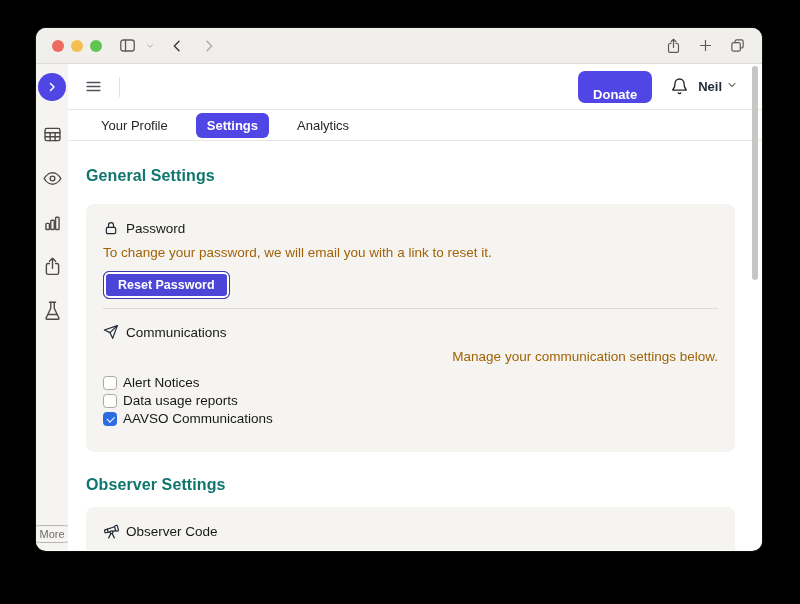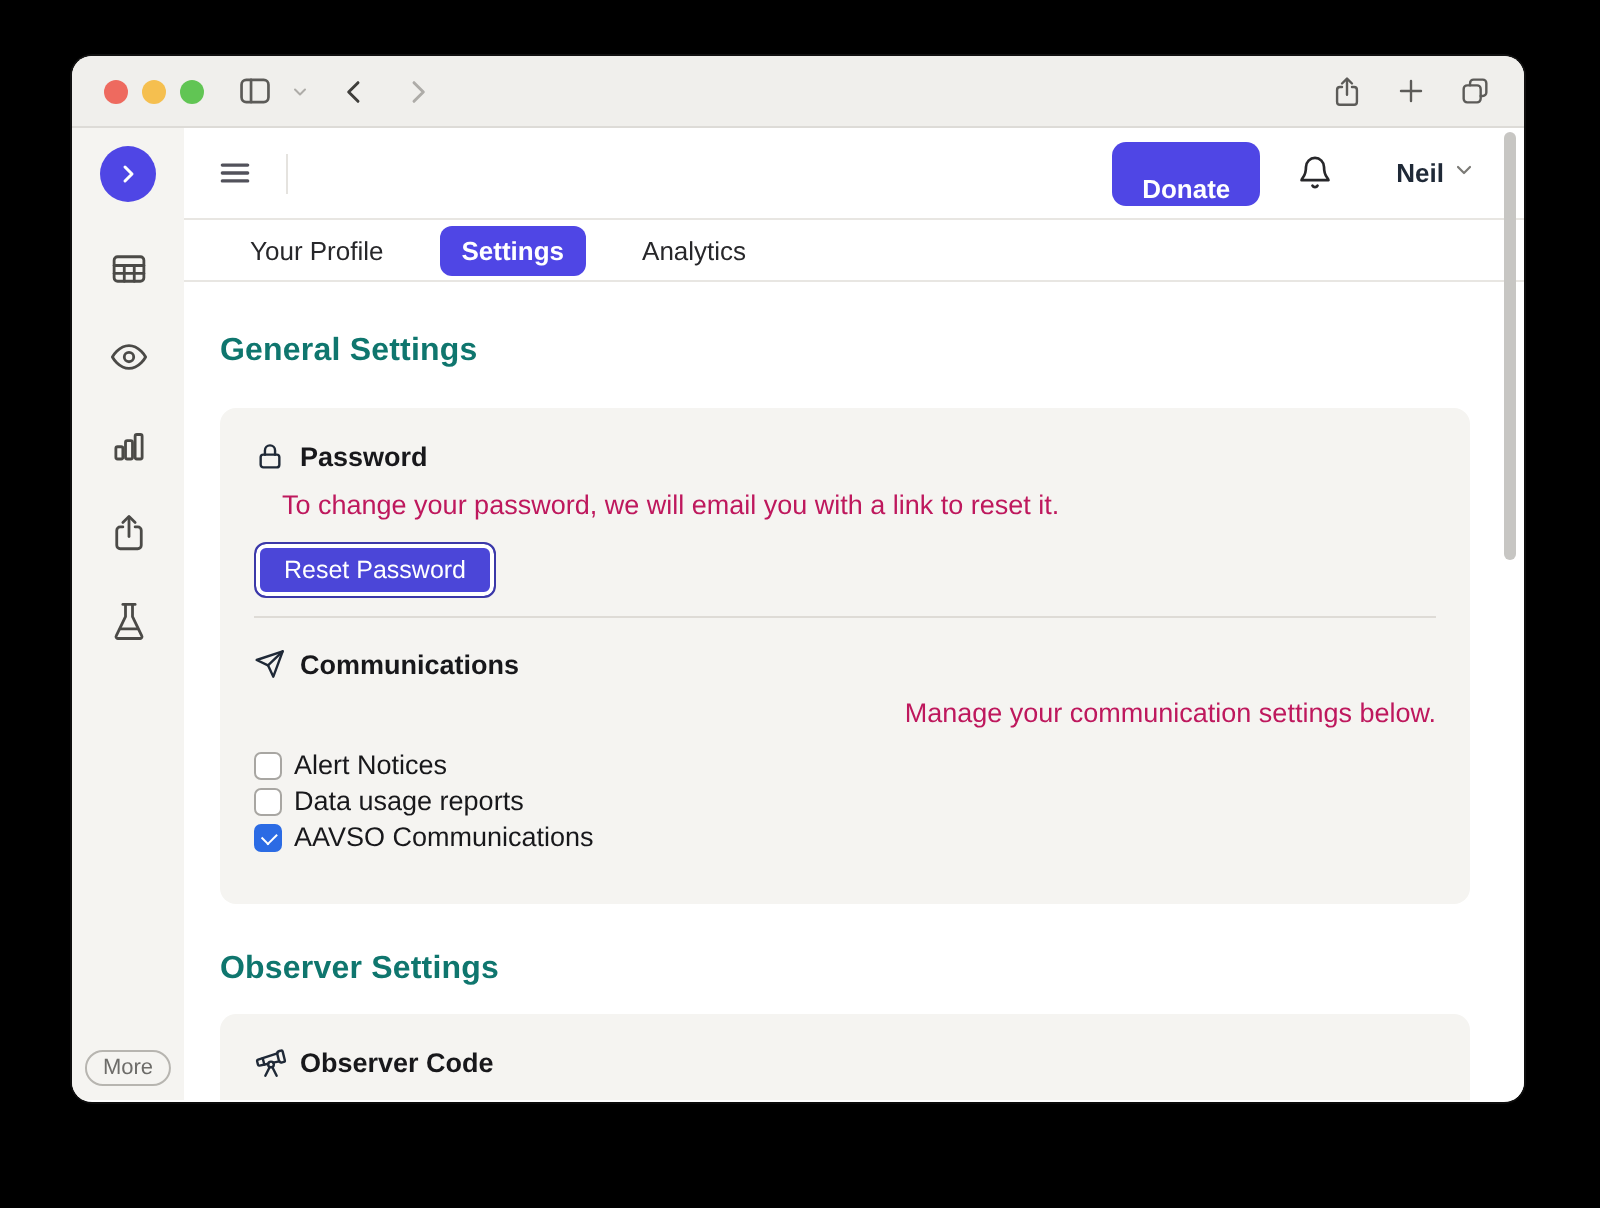--- a/index.html
+++ b/index.html
@@ -26,21 +26,21 @@
   .light.yellow { background:#f5bf4f; }
   .light.green { background:#61c554; }
   .tb-icons { display:flex; align-items:center; color:#5c5b58; }
   .tb-btn { display:flex; align-items:center; justify-content:center; cursor:default; }
   .tb-left { margin-left:16px; gap:8px; }
   .tb-right { margin-left:auto; gap:16px; }
   .dim { color:#aFAdA9; color:#aeaca8; }
   
   .app-body { display:flex; height:486px; }
   .side-rail {
-    width:56px; background:#f5f4f1; display:flex; flex-direction:column;
+    width:32px; background:#f5f4f1; display:flex; flex-direction:column;
     align-items:center; padding-top:9px; gap:22px; position:relative; flex:none;
   }
   .rail-circle {
     width:28px; height:28px; border-radius:50%; background:#4f46e5;
     display:flex; align-items:center; justify-content:center; flex:none; cursor:pointer;
   }
   .rail-icon { width:22px; height:22px; color:#4b4a47; display:flex; align-items:center; justify-content:center; cursor:pointer; }
   .more-pill {
     position:absolute; bottom:7px; left:50%; transform:translateX(-50%);
     border:1px solid #b7b5b0; border-radius:9px; padding:2px 8px;
@@ -54,21 +54,21 @@
   }
   .hamburger { width:19px; height:19px; color:#52525b; cursor:pointer; }
   .v-div { width:1px; height:20px; background:#e5e3df; margin-left:16px; }
   .spacer { flex:1; }
   .donate-btn {
     background:#4f46e5; color:#fff; font-weight:700; font-size:13px;
     border:none; border-radius:7px; height:27px; padding:16px 15px; cursor:pointer;
     font-family:inherit;
   }
   .bell { width:19px; height:19px; color:#27272a; margin-left:18px; cursor:pointer; }
-  .user { display:flex; align-items:flex-start; margin-left:31px; cursor:pointer; }
+  .user { display:flex; align-items:flex-start; margin-left:9px; cursor:pointer; }
   .user-name { font-size:13px; font-weight:600; color:#1f2937; }
   .user-chevron { width:12px; height:12px; color:#7b7a76; margin-left:4px; }
   
   .tabs-row {
     height:31px; flex:none; display:flex; align-items:center;
     padding-left:23px; gap:18px; border-bottom:1px solid #e8e6e2;
   }
   .tab {
     font-size:13px; font-weight:500; color:#27272a; padding:5px 10px;
     border-radius:6px; cursor:pointer; line-height:1;
@@ -76,25 +76,25 @@
   .tab.active { background:#4f46e5; color:#fff; font-weight:700; padding:6px 11px; }
   
   .content { flex:1; overflow:hidden; padding:0 27px 0 18px; }
   .h2 { font-size:16px; font-weight:700; color:#0f766e; margin-top:26px; letter-spacing:.1px; }
   .card {
     background:#f5f4f1; border-radius:8px; margin-top:19px;
     padding:16px 17px 26px;
   }
   .card-title { display:flex; align-items:center; gap:7px; }
   .card-title .t-icon { width:16px; height:16px; color:#1f2937; flex:none; }
-  .card-title .t-text { font-size:13.5px; font-weight:700; color:#18181b; }
-  .card-desc { font-size:13.5px; color:#be185d; margin-top:9px;margin-left:14px; }
+  .card-title .t-text { font-size:13.5px; font-weight:400; color:#18181b; }
+  .card-desc { font-size:13.5px; color:#a16207; margin-top:9px; }
   .reset-btn {
     margin-top:11px; display:inline-block;
-    background:#4b46d8; color:#fff; font-weight:400; font-size:12.5px;
+    background:#4b46d8; color:#fff; font-weight:700; font-size:12.5px;
     border:1px solid #3b38a8; box-shadow:inset 0 0 0 2px #fff;
     border-radius:6px; padding:6px 14px; cursor:pointer; font-family:inherit;
   }
   .card-div { height:1px; background:#dedbd6; margin-top:9px; }
   .card-section2 { padding-top:15px;text-align:right; }
   .check-list { margin-top:11px; display:flex; flex-direction:column; gap:3px; }
   .check-row { display:flex; align-items:center; gap:6px; height:15px; cursor:pointer; }
   .checkbox {
     width:14px; height:14px; border-radius:3.5px; background:#fff;
     border:1px solid #a8a6a2; flex:none; position:relative; cursor:pointer;

